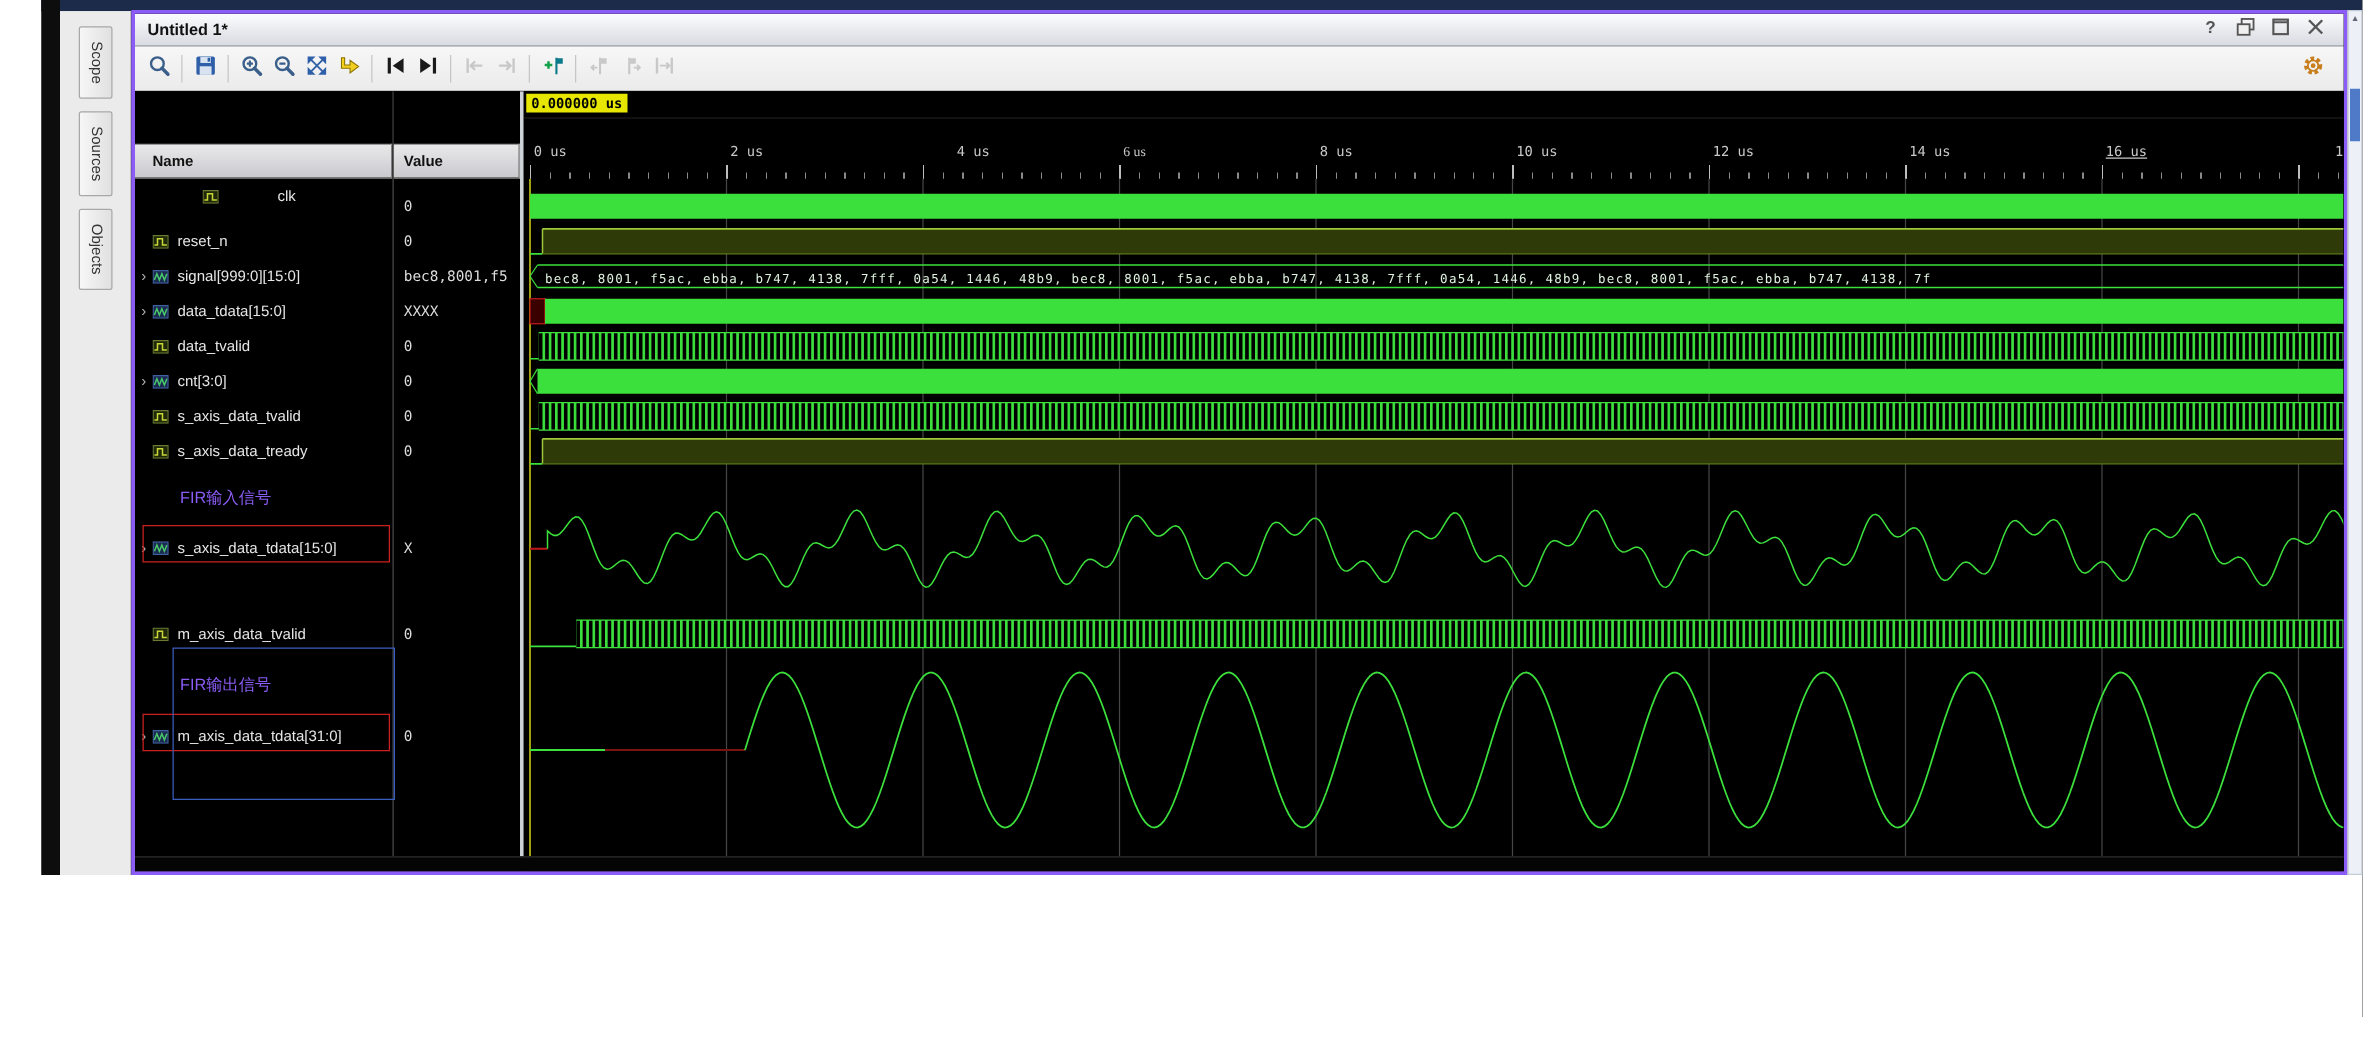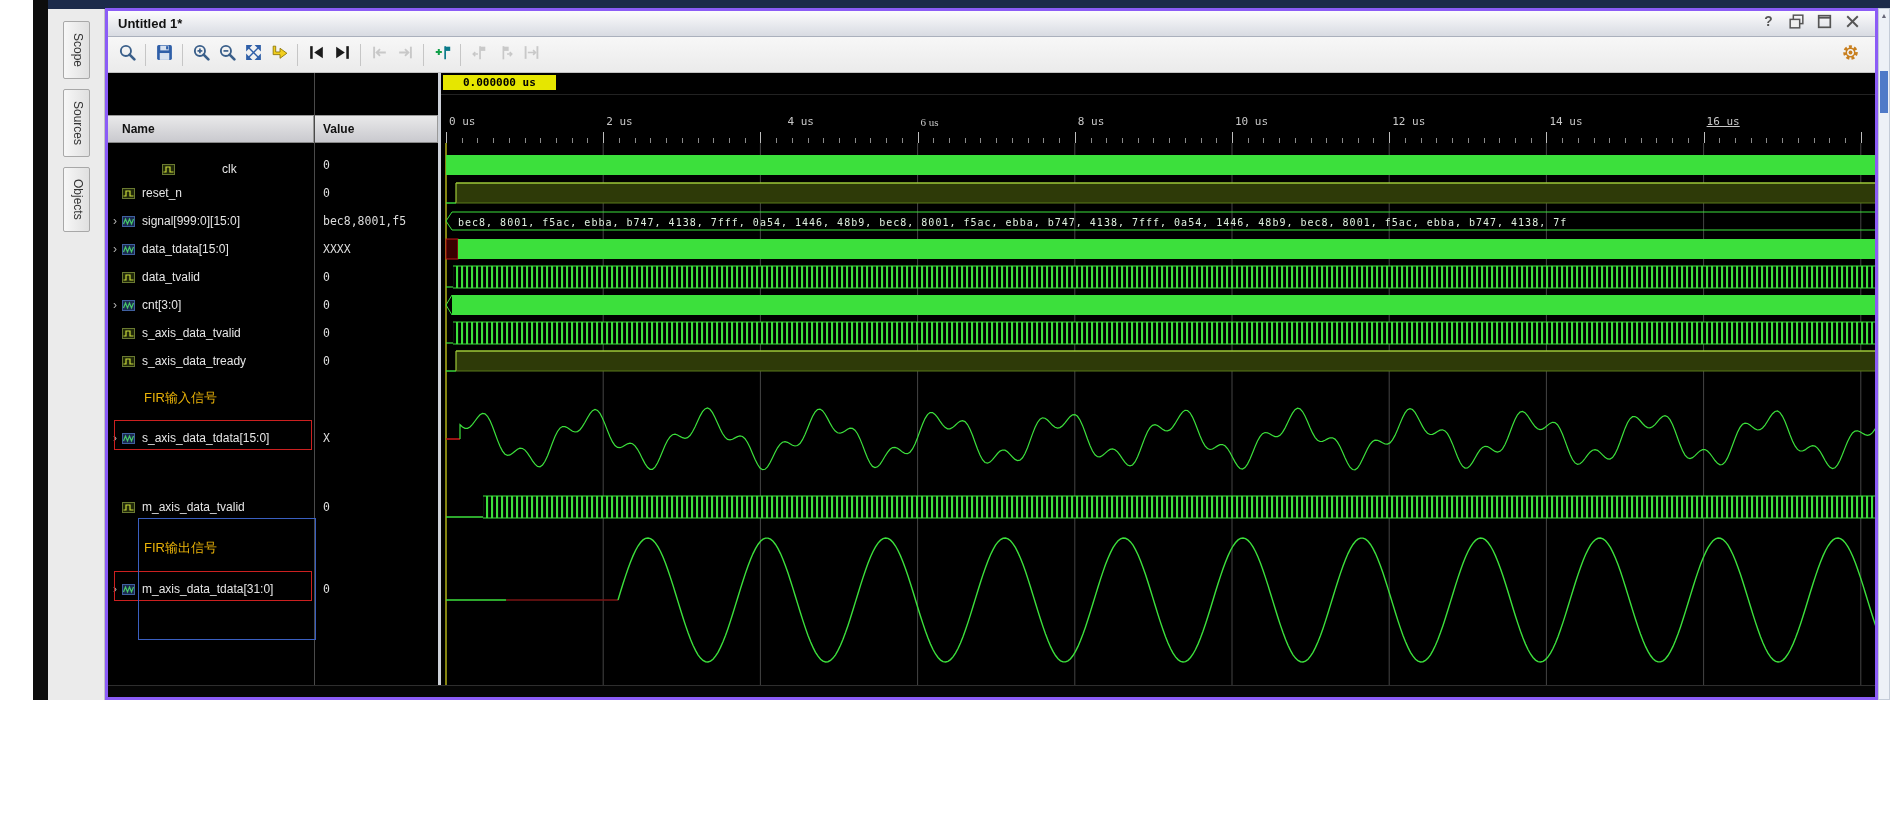--- a/index.html
+++ b/index.html
@@ -15,36 +15,36 @@
 .win-btns{margin-left:auto;display:flex;gap:10px;padding-right:14px}
 .win-btn{width:18px;height:18px;display:flex;align-items:center;justify-content:center}
 .toolbar{height:36px;background:linear-gradient(#f7f7f7,#ebebeb);border-bottom:1px solid #c2c2c2;display:flex;align-items:center;padding:0 6px;flex:none}
 #toolbar-groups{display:flex;align-items:center}
 .tbtn{width:26px;height:26px;display:flex;align-items:center;justify-content:center;border-radius:2px}
 .tbtn.disabled{opacity:.42}
 .tsep{width:1px;height:22px;background:#c6c6c6;margin:0 5px}
 .toolbar-gear{margin-left:auto;margin-right:6px;width:26px;height:26px;display:flex;align-items:center;justify-content:center}
 .wavepanel{position:relative;flex:1;display:flex;background:#000;overflow:hidden}
 .names-col{width:206px;display:flex;flex-direction:column;background:#000;flex:none}
-.values-col{width:124px;display:flex;flex-direction:column;background:#000;border-left:1px solid #4a4a4a;flex:none}
+.values-col{width:102px;display:flex;flex-direction:column;background:#000;border-left:1px solid #4a4a4a;flex:none}
 .col-spacer{height:42px;background:#000;flex:none}
 .col-header{height:28px;background:linear-gradient(#e9e9ea,#c9c9ce);border-top:1px solid #999;border-bottom:1px solid #888;border-right:1px solid #999;font-weight:bold;font-size:12px;color:#111;display:flex;align-items:center;padding-left:14px;flex:none}
 .values-col .col-header{padding-left:8px}
 .rows{position:relative;flex:1;overflow:hidden}
 .sig-row{position:absolute;left:0;width:100%;height:28px;display:flex;align-items:center;color:#e6e6e6;font-size:12px;z-index:1;white-space:nowrap;overflow:hidden}
 .sig-row .exp{width:14px;text-align:center;color:#b0b0b0;font-size:12px}
 .sig-row .sicon{width:16px;display:flex;margin-right:4px}
 .val-row{position:absolute;left:0;width:100%;height:28px;display:flex;align-items:center;color:#dcdcdc;font-size:11.5px;font-family:"DejaVu Sans Mono",monospace;padding-left:8px;white-space:nowrap;overflow:hidden;z-index:1}
-.red-label{position:absolute;left:36px;height:18px;color:#eab308;font-size:13px;z-index:3}
+.red-label{position:absolute;left:36px;height:18px;color:#8b5cf6;font-size:13px;z-index:3}
 .red-box{position:absolute;left:6px;width:198px;height:30px;border:1.5px solid #cc2020;z-index:3}
 .blue-box{position:absolute;left:30px;top:445px;width:178px;height:122px;border:1px solid #3a5fc0;z-index:4;pointer-events:none}
 .divider{width:3px;background:#cdd1d8;flex:none}
 .wave-col{flex:1;display:flex;flex-direction:column;position:relative;background:#000;overflow:hidden}
 .wave-top{height:22px;position:relative;background:#000;border-bottom:1px solid #222;flex:none}
-.cursor-chip{position:absolute;left:2px;top:2px;background:#e6e600;color:#000;font-family:"DejaVu Sans Mono",monospace;font-size:11px;font-weight:bold;padding:1px 20px}
+.cursor-chip{position:absolute;left:2px;top:2px;background:#e6e600;color:#000;font-family:"DejaVu Sans Mono",monospace;font-size:11px;font-weight:bold;padding:1px 4px}
 .ruler{height:48px;position:relative;background:#000;flex:none}
 .tick-label{position:absolute;bottom:15px;color:#c8c8c8;font-size:11px;font-family:"DejaVu Sans Mono",monospace;white-space:nowrap}
 .tick-minor{position:absolute;bottom:0;left:5px;right:0;height:5px;background:repeating-linear-gradient(90deg,#8a8a8a 0 1px,transparent 1px 15.72px)}
 .tick-major{position:absolute;bottom:0;left:5px;right:0;height:11px;background:repeating-linear-gradient(90deg,#bdbdbd 0 1px,transparent 1px 157.2px)}
 .wave-rows{flex:1;position:relative;overflow:hidden}
 .bottom-strip{position:absolute;left:0;right:0;bottom:0;height:12px;background:#050505;border-top:1px solid #2e2e2e;z-index:5}
 #right-scroll{position:absolute;left:1878px;top:8px;width:12px;height:692px;background:#edf1f7;border:1px solid #c4ccd8}
 #right-scroll .upbtn{position:absolute;left:0;top:0;width:10px;height:12px;font-size:7px;color:#667;display:flex;align-items:center;justify-content:center}
 #right-scroll .thumb{position:absolute;left:1px;top:62px;width:8px;height:42px;background:#4f7ac8}
 </style>
@@ -211,21 +211,21 @@
       <div class="names-col">
         <div class="col-spacer"></div>
         <div class="col-header">
           <span>Name</span>
         </div>
         <div class="rows" id="names-rows">
           <div class="red-label" style="top:246px">FIR输入信号</div>
           <div class="red-box" style="top:277px"></div>
           <div class="red-label" style="top:396px">FIR输出信号</div>
           <div class="red-box" style="top:428px"></div>
-        <div class="sig-row" style="top: 12px; gap: 40px;">
+        <div class="sig-row" style="top: 0; gap: 40px;">
               <span class="exp"></span>
               <span class="sicon">
                 <svg width="13" height="11" viewBox="0 0 13 11">
                   <rect x="0.5" y="0.5" width="12" height="10" fill="#20280a" stroke="#6a7a30"></rect>
                   <path d="M1.5 8 H4 V3 H8 V8 H11.5" fill="none" stroke="#c8d838" stroke-width="1.2"></path>
                 </svg>
               </span>
               <span>clk</span>
             </div>
             <div class="sig-row" style="top: 36px;">

